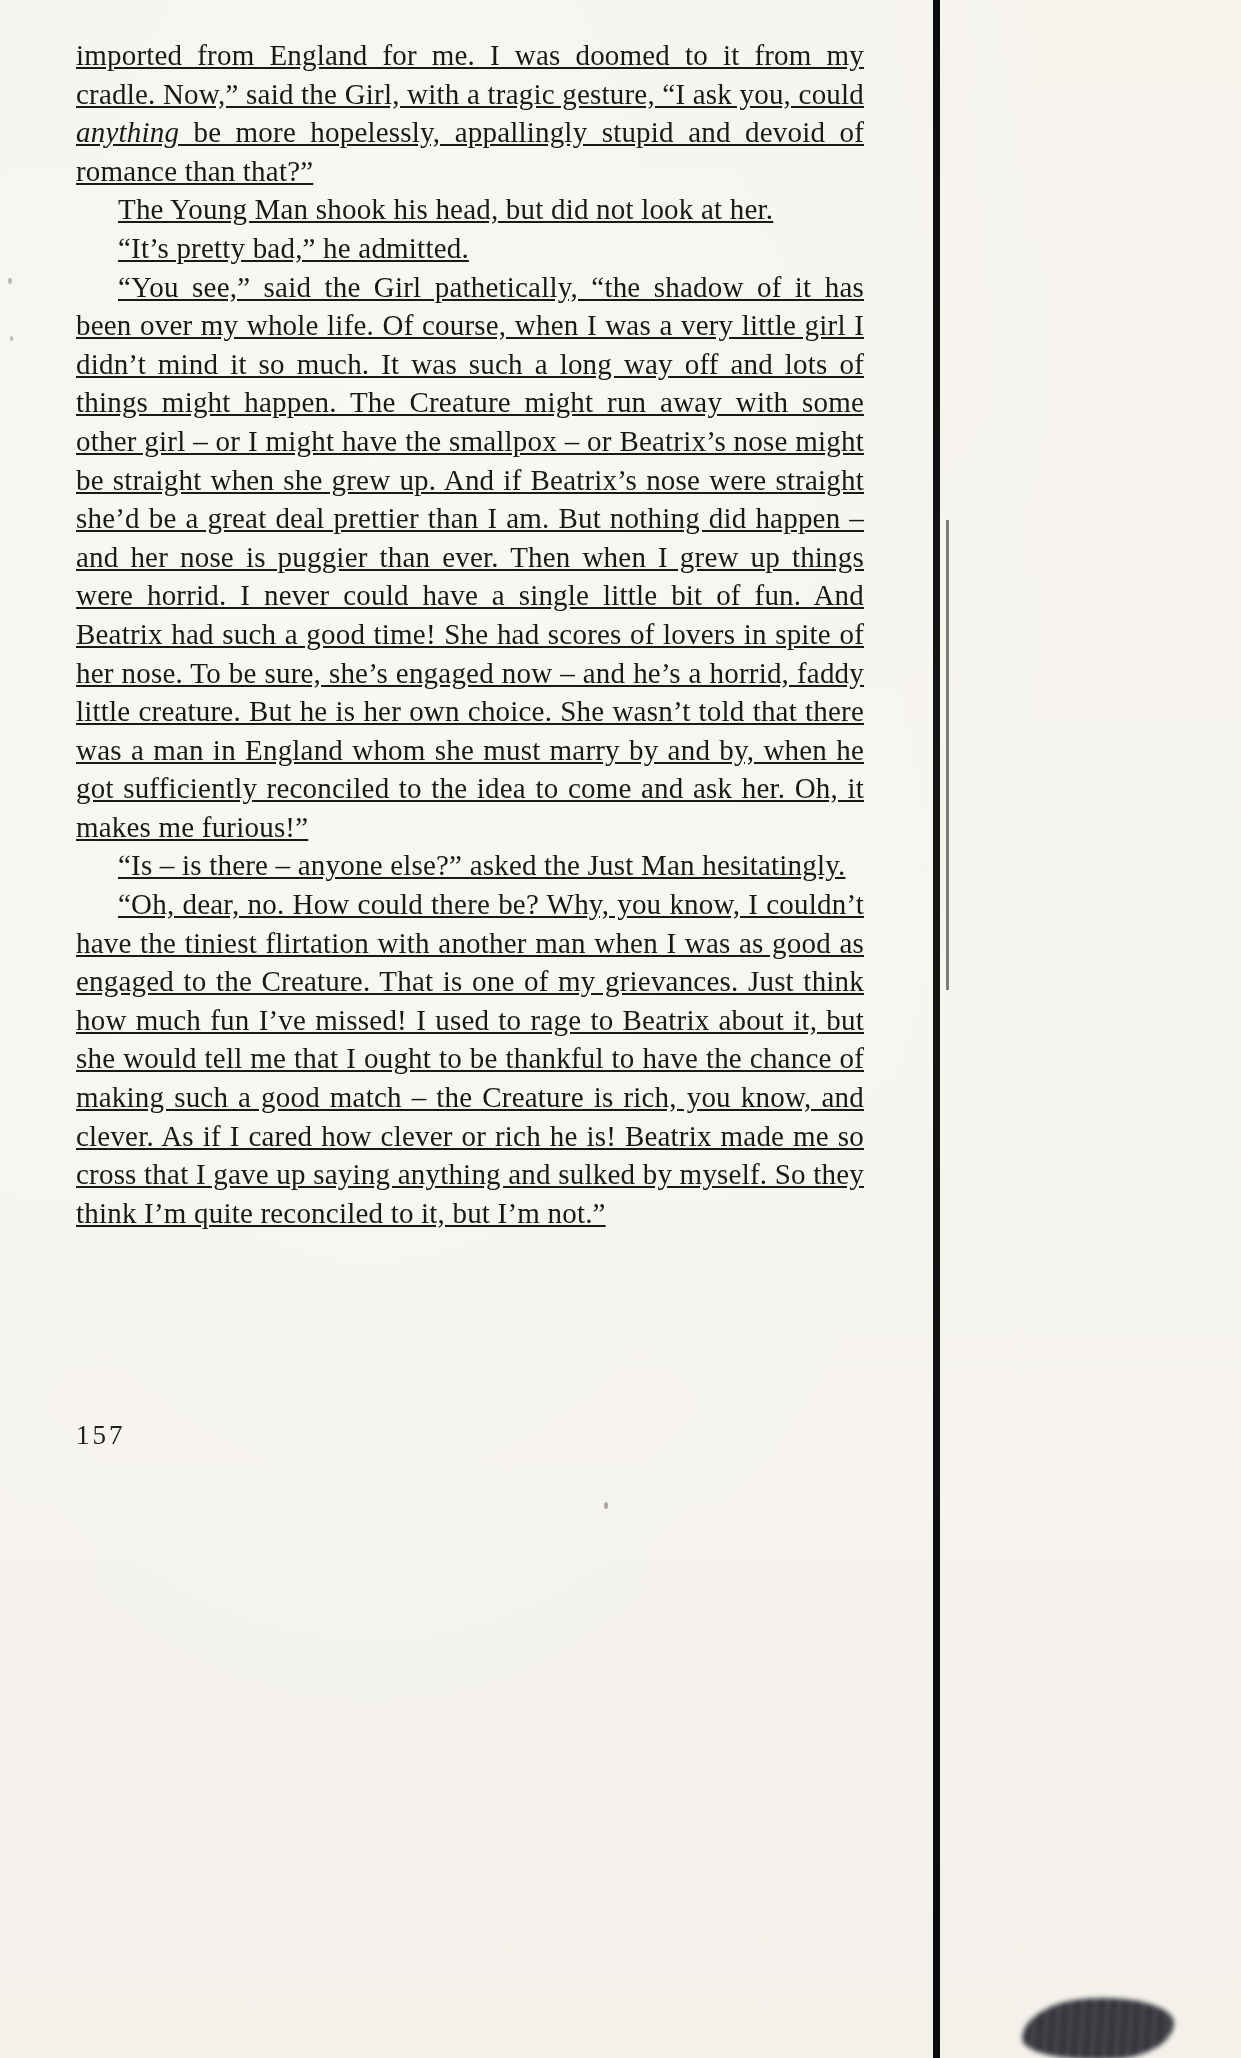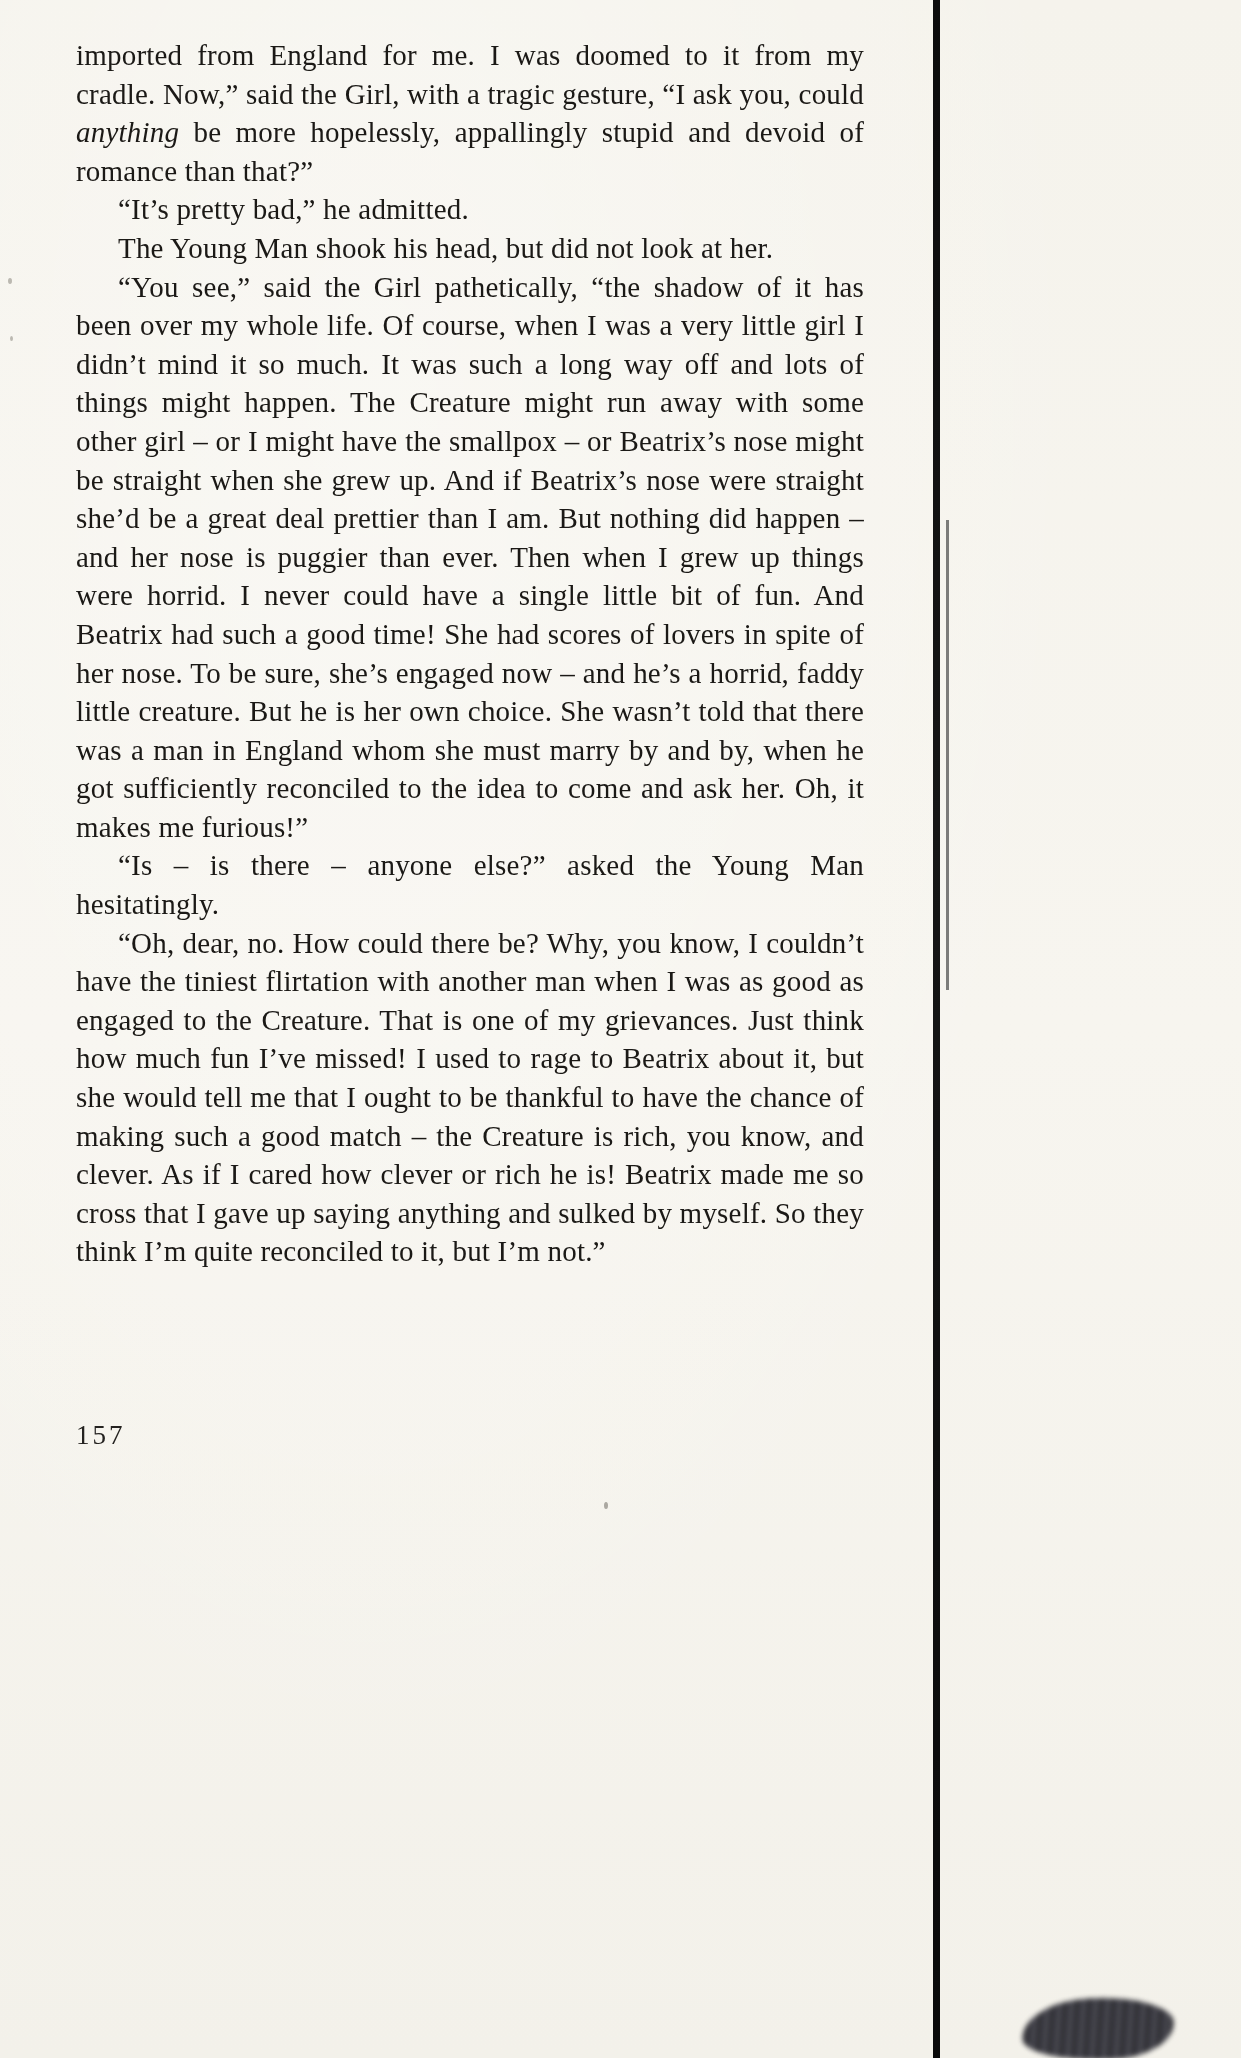--- a/index.html
+++ b/index.html
@@ -23,21 +23,21 @@
   .text-block {
     position: absolute;
     left: 76px;
     top: 36px;
     width: 788px;
     font-size: 29px;
     line-height: 38.6px;
     text-align: justify;
     letter-spacing: 0.2px;
   }
-  .text-block p { margin: 0; padding: 0; }
+  .text-block p { margin: 0; padding: 0; text-decoration: underline; }
   .text-block p.indent { text-indent: 42px; }
   .italic { font-style: italic; }
   .page-number {
     position: absolute;
     left: 76px;
     top: 1420px;
     width: 788px;
     font-size: 27px;
     letter-spacing: 3px;
     color: #242220;
@@ -86,27 +86,27 @@
 </style>
 </head>
 <body>
 
 <div class="page">
 
   <div class="text-block">
 
     <p class="no-indent"><span>imported from England for me. I was doomed to it from my cradle. Now,” said the Girl, with a tragic gesture, “I ask you, could </span><span class="italic">anything</span><span> be more hopelessly, appallingly stupid and devoid of romance than that?”</span></p>
 
+    <p class="indent">The Young Man shook his head, but did not look at her.</p>
+
     <p class="indent">“It’s pretty bad,” he admitted.</p>
-
-    <p class="indent">The Young Man shook his head, but did not look at her.</p>
 
     <p class="indent">“You see,” said the Girl pathetically, “the shadow of it has been over my whole life. Of course, when I was a very little girl I didn’t mind it so much. It was such a long way off and lots of things might happen. The Creature might run away with some other girl – or I might have the smallpox – or Beatrix’s nose might be straight when she grew up. And if Beatrix’s nose were straight she’d be a great deal prettier than I am. But nothing did happen – and her nose is puggier than ever. Then when I grew up things were horrid. I never could have a single little bit of fun. And Beatrix had such a good time! She had scores of lovers in spite of her nose. To be sure, she’s engaged now – and he’s a horrid, faddy little creature. But he is her own choice. She wasn’t told that there was a man in England whom she must marry by and by, when he got sufficiently reconciled to the idea to come and ask her. Oh, it makes me furious!”</p>
 
-    <p class="indent">“Is – is there – anyone else?” asked the Young Man hesitatingly.</p>
+    <p class="indent">“Is – is there – anyone else?” asked the Just Man hesitatingly.</p>
 
     <p class="indent">“Oh, dear, no. How could there be? Why, you know, I couldn’t have the tiniest flirtation with another man when I was as good as engaged to the Creature. That is one of my grievances. Just think how much fun I’ve missed! I used to rage to Beatrix about it, but she would tell me that I ought to be thankful to have the chance of making such a good match – the Creature is rich, you know, and clever. As if I cared how clever or rich he is! Beatrix made me so cross that I gave up saying anything and sulked by myself. So they think I’m quite reconciled to it, but I’m not.”</p>
 
   </div>
 
   <div class="page-number">157</div>
 
   <div class="edge-line"></div>
   <div class="edge-line-secondary"></div>
   <div class="smudge"></div>

